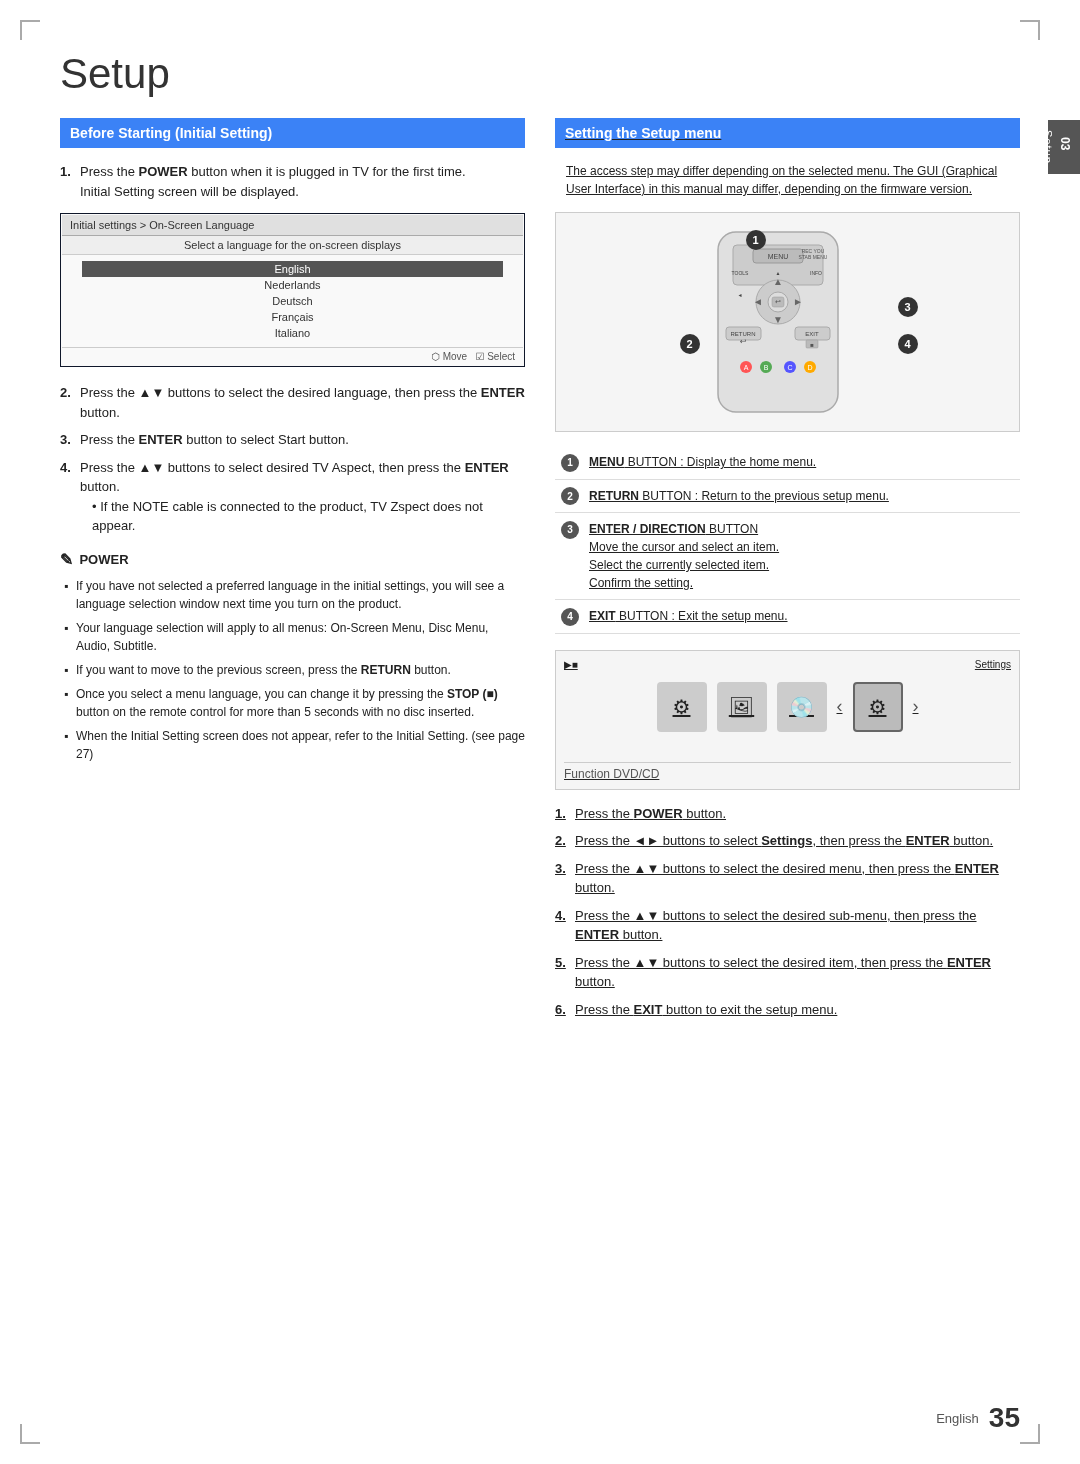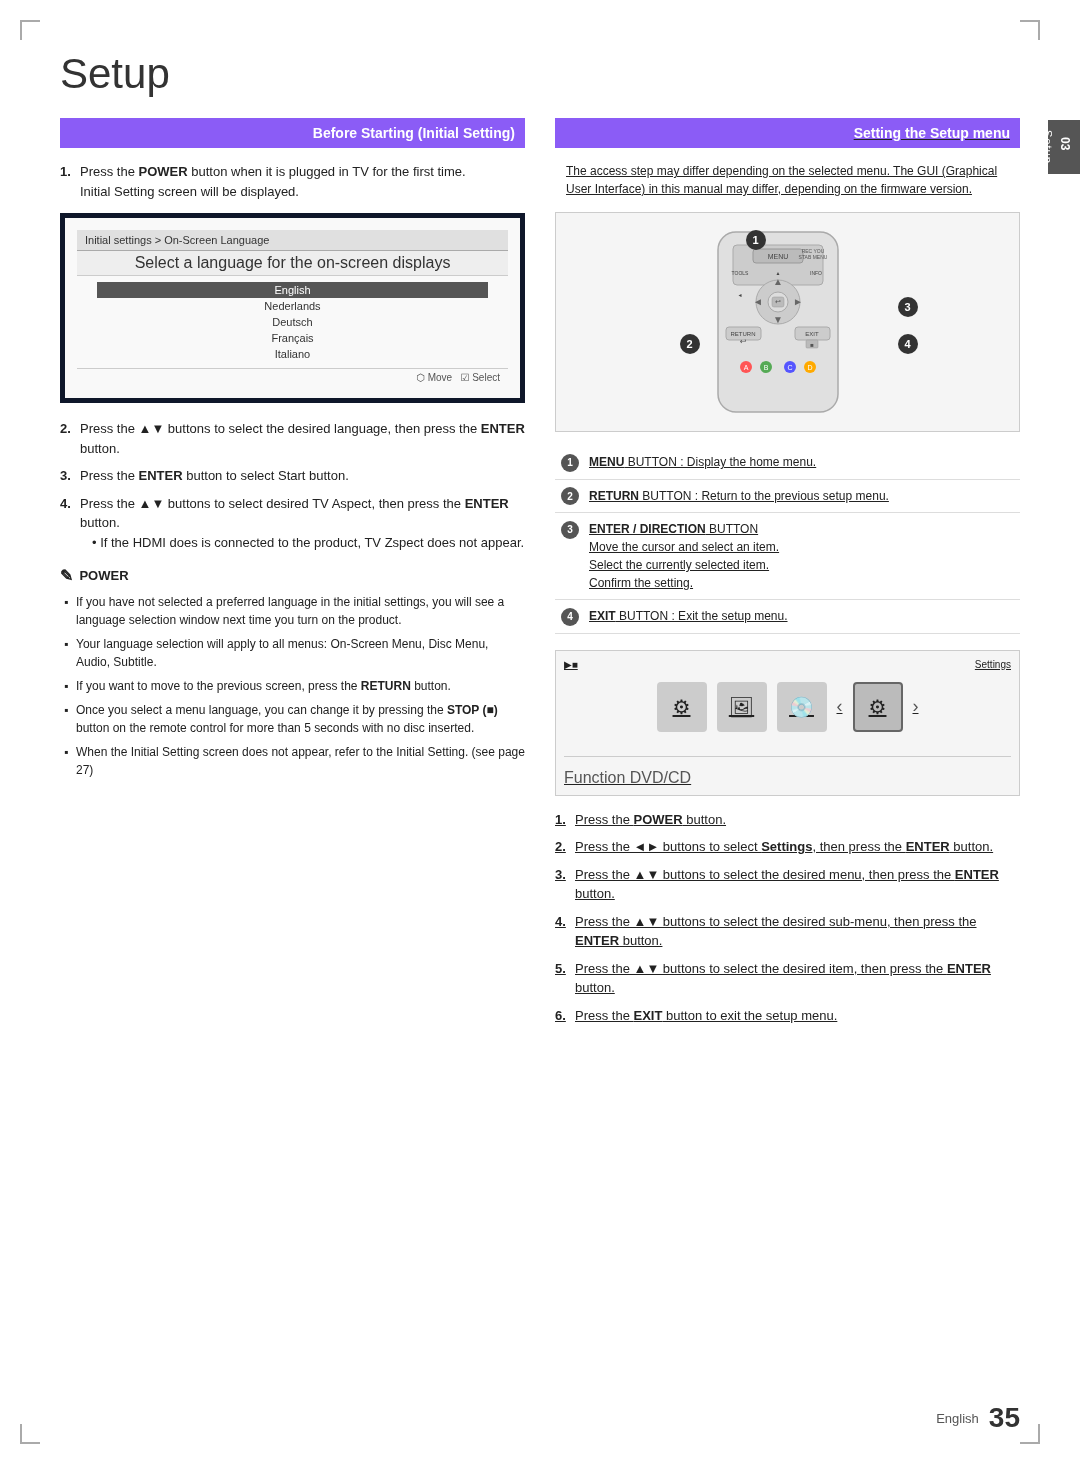--- a/index.html
+++ b/index.html
@@ -69,23 +69,23 @@
       min-width: 0;
     }
     .col-right {
       flex: 1;
       min-width: 0;
       text-decoration: underline;
     }
 
     
     .section-header {
-      background: #8b5cf6;
+      background: #3b82f6;
       color: #fff;
-      text-align: right;
+      text-align: left;
       padding: 7px 10px;
       font-weight: bold;
       font-size: 14px;
       margin-bottom: 14px;
     }
 
     
     .numbered-list {
       list-style: none;
       padding: 0;
@@ -98,37 +98,37 @@
       display: flex;
       gap: 4px;
     }
     .numbered-list li .num {
       font-weight: bold;
       min-width: 16px;
     }
 
     
     .initial-settings-box {
-      border: 5px solid #0f172a;
+      border: 1px solid #0f172a;
       margin: 12px 0 16px 0;
-      padding: 12px;
+      padding: 1px;
       font-size: 11px;
       background: #f9f9f9;
     }
     .isb-header {
       background: #e0e0e0;
       padding: 4px 8px;
       font-size: 11px;
       color: #333;
       border-bottom: 1px solid #aaa;
     }
     .isb-subheader {
       background: #eee;
       padding: 3px 8px;
-      font-size: 16px;
+      font-size: 11px;
       color: #333;
       border-bottom: 1px solid #ccc;
       text-align: center;
     }
     .isb-languages {
       padding: 6px 0;
       text-align: center;
     }
     .isb-lang-item {
       padding: 2px 0;
@@ -260,23 +260,23 @@
       align-items: center;
       justify-content: center;
       font-size: 20px;
     }
     .settings-icon-item.active-setting {
       border: 2px solid #666;
       background: #bbb;
     }
     .settings-footer {
       border-top: 1px solid #ccc;
-      margin-top: 18px;
-      padding-top: 12px;
-      font-size: 16px;
+      margin-top: 24px;
+      padding-top: 4px;
+      font-size: 12px;
       color: #555;
     }
 
     
     .page-footer {
       position: absolute;
       bottom: 30px;
       right: 60px;
       display: flex;
       align-items: center;
@@ -374,21 +374,21 @@
           <span class="num">2.</span>
           <span>Press the ▲▼ buttons to select the desired language, then press the <strong>ENTER</strong> button.</span>
         </li>
         <li>
           <span class="num">3.</span>
           <span>Press the <strong>ENTER</strong> button to select Start button.</span>
         </li>
         <li>
           <span class="num">4.</span>
           <span>Press the ▲▼ buttons to select desired TV Aspect, then press the <strong>ENTER</strong> button.<br>
-          <span style="padding-left:12px; display:block;">• If the HDMI does is connected to the product, TV Zspect does not appear.</span>
+          <span style="padding-left:12px; display:block;">• If the NOTE cable is connected to the product, TV Zspect does not appear.</span>
           </span>
         </li>
       </ol>
 
       <div class="note-section">
         <div class="note-title">
           <span class="note-icon">✎</span>
           <span>POWER</span>
         </div>
         <ul class="note-list">

